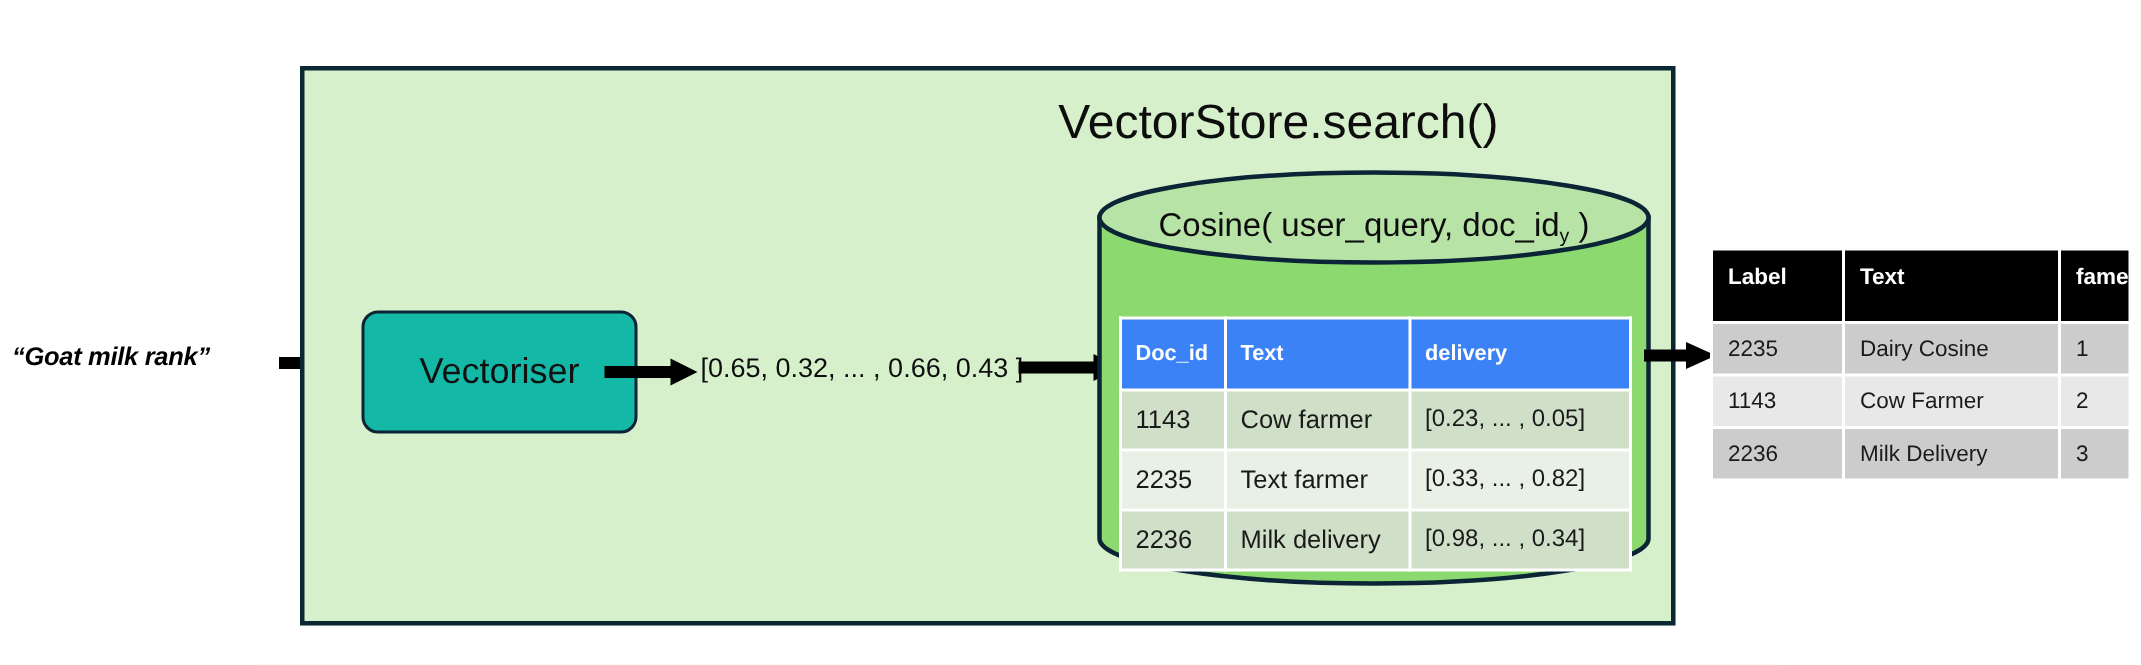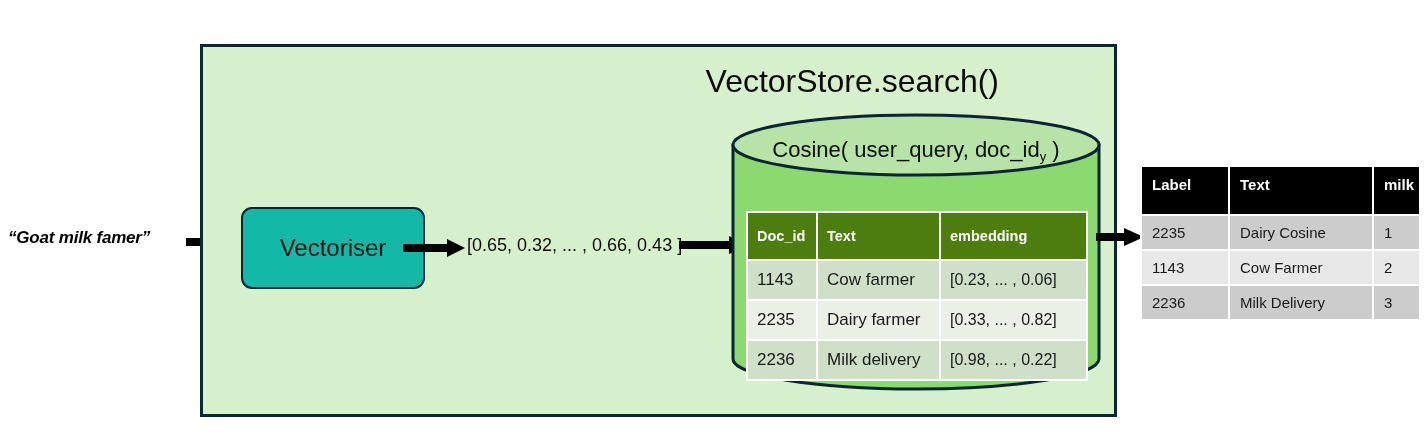--- a/index.html
+++ b/index.html
@@ -122,21 +122,21 @@
   #doc-table {
     position: absolute;
     left: 15px;
     top: 98px;
     width: 340px;
     border-collapse: collapse;
     table-layout: fixed;
     font-size: 17px;
   }
   #doc-table th {
-    background: #4d7c0f;
+    background: #3b82f6;
     color: #ffffff;
     font-size: 14.5px;
     font-weight: bold;
     text-align: left;
     padding: 8px 0 8px 9px;
     height: 30px;
     border: 2px solid #ffffff;
   }
   #doc-table td {
     color: #1a1a1a;
@@ -182,21 +182,21 @@
   }
   #results-table tr.row-a td { background: #cccccc; }
   #results-table tr.row-b td { background: #e8e8e8; }
   .rcol-label { width: 88px; }
   .rcol-text  { width: 144px; }
   .rcol-rank  { width: 47px; }
 </style>
 </head>
 <body>
 
-<div id="query-label">“Goat milk famer”</div>
+<div id="query-label">“Goat milk rank”</div>
 
 <div class="arrow" style="left:186px; top:231px; width:60px;">
   <svg width="60" height="22" viewBox="0 0 60 22">
     <line x1="0" y1="11" x2="44" y2="11" stroke="#000" stroke-width="8"></line>
     <polygon points="40,2 58,11 40,20" fill="#000"></polygon>
   </svg>
 </div>
 
 <div id="search-panel">
 
@@ -237,38 +237,38 @@
     <table id="doc-table">
       <colgroup>
         <col class="col-docid">
           <col class="col-text">
           <col class="col-emb">
       </colgroup>
       <thead>
         <tr>
           <th>Doc_id</th>
           <th>Text</th>
-          <th>embedding</th>
+          <th>delivery</th>
         </tr>
       </thead>
       <tbody>
         <tr class="row-a">
           <td>1143</td>
           <td>Cow farmer</td>
-          <td class="emb">[0.23, ... , 0.06]</td>
+          <td class="emb">[0.23, ... , 0.05]</td>
         </tr>
         <tr class="row-b">
           <td>2235</td>
-          <td>Dairy farmer</td>
+          <td>Text farmer</td>
           <td class="emb">[0.33, ... , 0.82]</td>
         </tr>
         <tr class="row-a">
           <td>2236</td>
           <td>Milk delivery</td>
-          <td class="emb">[0.98, ... , 0.22]</td>
+          <td class="emb">[0.98, ... , 0.34]</td>
         </tr>
       </tbody>
     </table>
   </div>
 </div>
 
 <div class="arrow" style="left:1096px; top:226px; width:50px;">
   <svg width="50" height="22" viewBox="0 0 50 22">
     <line x1="0" y1="11" x2="32" y2="11" stroke="#000" stroke-width="8"></line>
     <polygon points="28,2 48,11 28,20" fill="#000"></polygon>
@@ -278,21 +278,21 @@
 <table id="results-table">
   <colgroup>
     <col class="rcol-label">
       <col class="rcol-text">
       <col class="rcol-rank">
   </colgroup>
   <thead>
     <tr>
       <th>Label</th>
       <th>Text</th>
-      <th>milk</th>
+      <th>famer</th>
     </tr>
   </thead>
   <tbody>
     <tr class="row-a">
       <td>2235</td>
       <td>Dairy Cosine</td>
       <td>1</td>
     </tr>
     <tr class="row-b">
       <td>1143</td>

